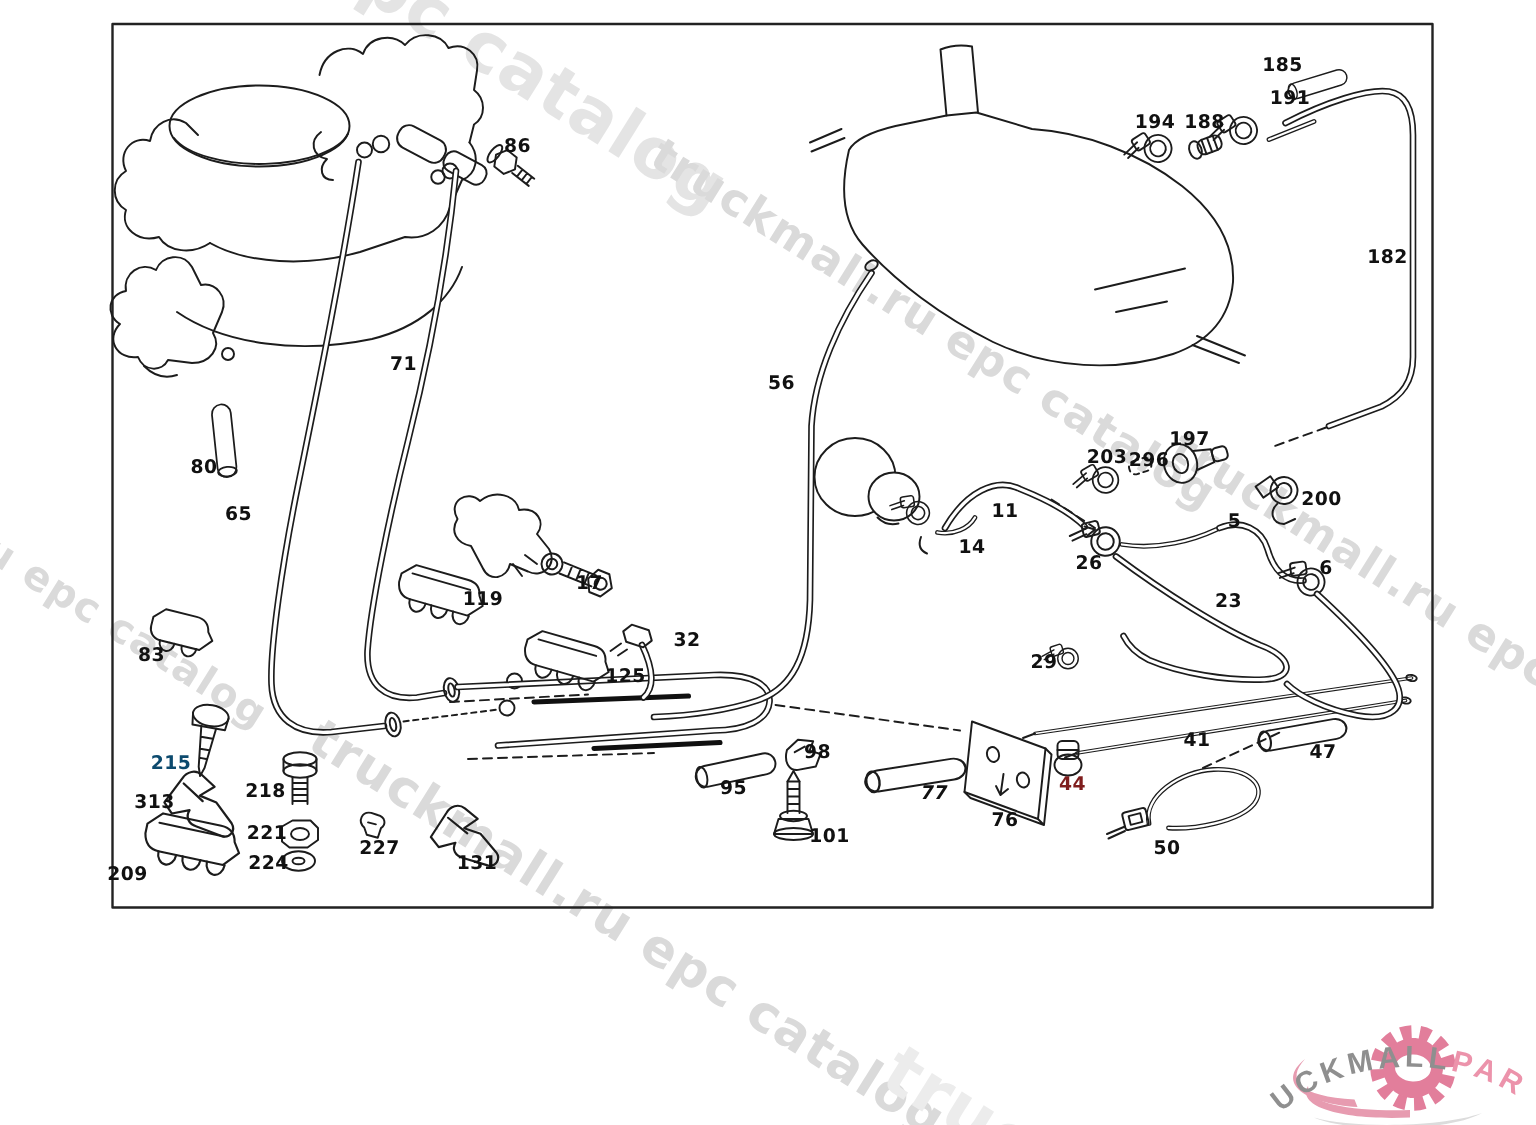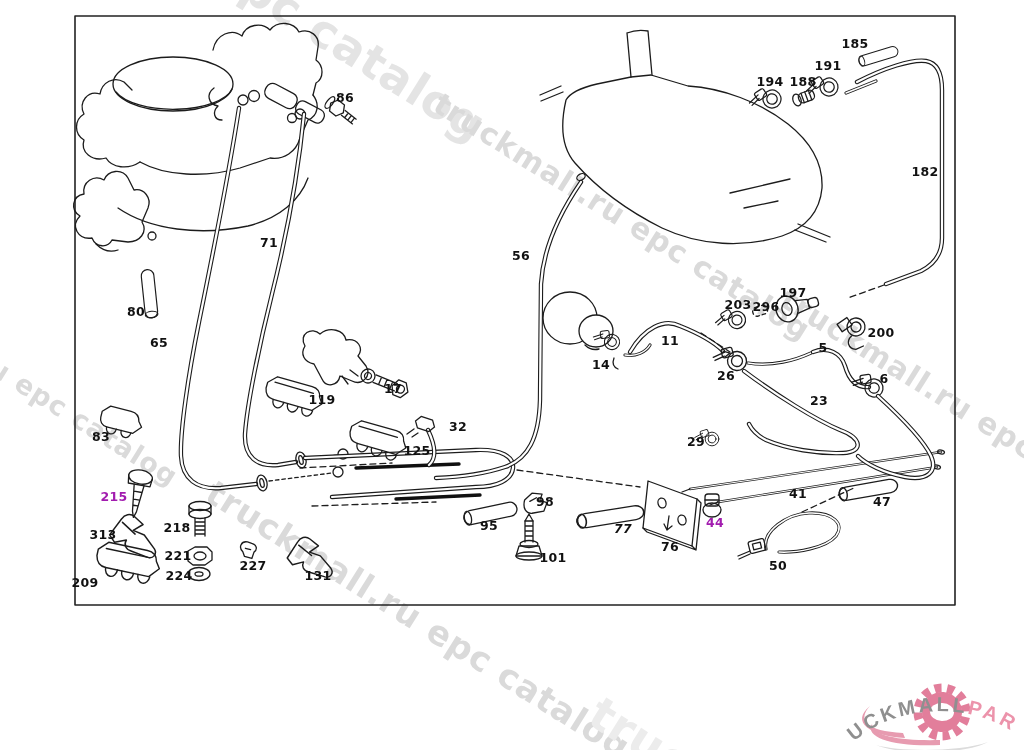--- a/index.html
+++ b/index.html
@@ -327,52 +327,52 @@
   <div id="labels">
       <span class="plbl" style="left: 345px; top: 97px; color: rgb(17, 17, 17);">86</span>
       <span class="plbl" style="left: 269px; top: 242px; color: rgb(17, 17, 17);">71</span>
       <span class="plbl" style="left: 136px; top: 311px; color: rgb(17, 17, 17);">80</span>
       <span class="plbl" style="left: 159px; top: 342px; color: rgb(17, 17, 17);">65</span>
       <span class="plbl" style="left: 101px; top: 436px; color: rgb(17, 17, 17);">83</span>
       <span class="plbl" style="left: 322px; top: 399px; color: rgb(17, 17, 17);">119</span>
       <span class="plbl" style="left: 393px; top: 388px; color: rgb(17, 17, 17);">17</span>
       <span class="plbl" style="left: 417px; top: 450px; color: rgb(17, 17, 17);">125</span>
       <span class="plbl" style="left: 458px; top: 426px; color: rgb(17, 17, 17);">32</span>
-      <span class="plbl" style="left: 114px; top: 496px; color: #a21caf;">215</span>
+      <span class="plbl" style="left: 114px; top: 508px; color: #0c4a6e;">215</span>
       <span class="plbl" style="left: 103px; top: 534px; color: rgb(17, 17, 17);">313</span>
       <span class="plbl" style="left: 85px; top: 566px; color: rgb(17, 17, 17); margin-top: 16px;">209</span>
       <span class="plbl" style="left: 177px; top: 527px; color: rgb(17, 17, 17);">218</span>
       <span class="plbl" style="left: 178px; top: 555px; color: rgb(17, 17, 17);">221</span>
       <span class="plbl" style="left: 179px; top: 575px; color: rgb(17, 17, 17);">224</span>
       <span class="plbl" style="left: 253px; top: 565px; color: rgb(17, 17, 17);">227</span>
       <span class="plbl" style="left: 318px; top: 575px; color: rgb(17, 17, 17);">131</span>
       <span class="plbl" style="left: 489px; top: 525px; color: rgb(17, 17, 17);">95</span>
       <span class="plbl" style="left: 545px; top: 501px; color: rgb(17, 17, 17);">98</span>
       <span class="plbl" style="left: 553px; top: 557px; color: rgb(17, 17, 17);">101</span>
       <span class="plbl" style="left: 623px; top: 528px; color: rgb(17, 17, 17); font-style: italic;">77</span>
       <span class="plbl" style="left: 670px; top: 546px; color: rgb(17, 17, 17);">76</span>
-      <span class="plbl" style="left: 715px; top: 522px; color: #a21caf;">44</span>
+      <span class="plbl" style="left: 715px; top: 522px; color: #7f1d1d;">44</span>
       <span class="plbl" style="left: 798px; top: 493px; color: rgb(17, 17, 17);">41</span>
       <span class="plbl" style="left: 882px; top: 501px; color: rgb(17, 17, 17);">47</span>
       <span class="plbl" style="left: 778px; top: 565px; color: rgb(17, 17, 17);">50</span>
       <span class="plbl" style="left: 521px; top: 255px; color: rgb(17, 17, 17);">56</span>
-      <span class="plbl" style="left: 601px; top: 364px; color: rgb(17, 17, 17);">14</span>
+      <span class="plbl" style="left: 648px; top: 364px; color: rgb(17, 17, 17);">14</span>
       <span class="plbl" style="left: 670px; top: 340px; color: rgb(17, 17, 17);">11</span>
       <span class="plbl" style="left: 726px; top: 375px; color: rgb(17, 17, 17);">26</span>
       <span class="plbl" style="left: 696px; top: 441px; color: rgb(17, 17, 17);">29</span>
       <span class="plbl" style="left: 819px; top: 400px; color: rgb(17, 17, 17);">23</span>
       <span class="plbl" style="left: 823px; top: 347px; color: rgb(17, 17, 17);">5</span>
       <span class="plbl" style="left: 884px; top: 378px; color: rgb(17, 17, 17);">6</span>
       <span class="plbl" style="left: 881px; top: 332px; color: rgb(17, 17, 17);">200</span>
       <span class="plbl" style="left: 738px; top: 304px; color: rgb(17, 17, 17);">203</span>
       <span class="plbl" style="left: 766px; top: 306px; color: rgb(17, 17, 17);">296</span>
       <span class="plbl" style="left: 793px; top: 292px; color: rgb(17, 17, 17);">197</span>
       <span class="plbl" style="left: 770px; top: 81px; color: rgb(17, 17, 17);">194</span>
       <span class="plbl" style="left: 803px; top: 81px; color: rgb(17, 17, 17);">188</span>
-      <span class="plbl" style="left: 828px; top: 65px; color: rgb(17, 17, 17);">191</span>
+      <span class="plbl" style="left: 860px; top: 65px; color: rgb(17, 17, 17);">191</span>
       <span class="plbl" style="left: 855px; top: 43px; color: rgb(17, 17, 17);">185</span>
       <span class="plbl" style="left: 925px; top: 171px; color: rgb(17, 17, 17);">182</span>
     </div>
 
   <svg class="logo" width="1024" height="750" viewBox="0 0 1024 750">
     <defs>
         <path id="logoArc" d="M856,740 A108,78 0 0 1 1010,730"></path>
       </defs>
     <path id="swooshShadow" d="M876,745 C900,752 960,752 988,742 C965,755 898,755 876,745 Z" fill="#dcdcdc"></path>
     <g transform="translate(942,712) rotate(-18)">

